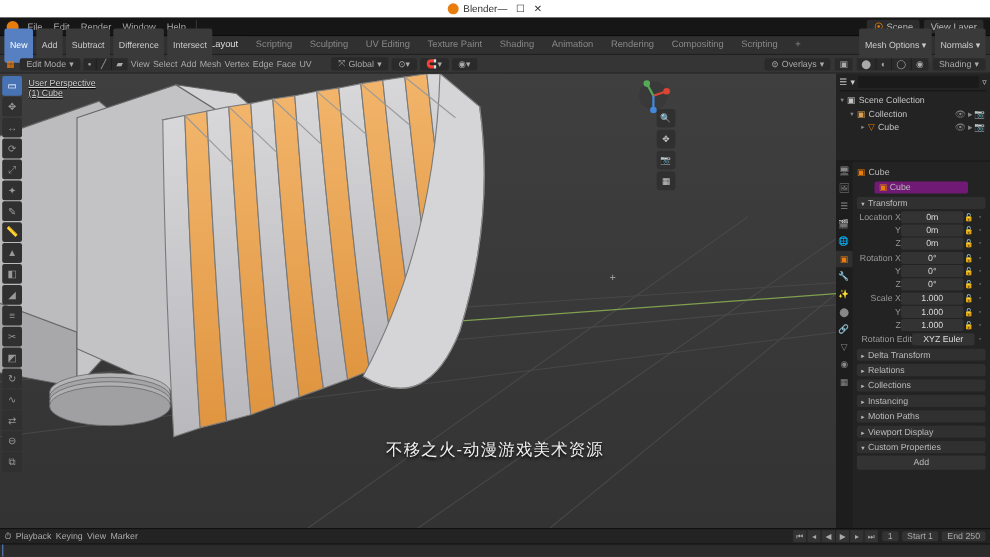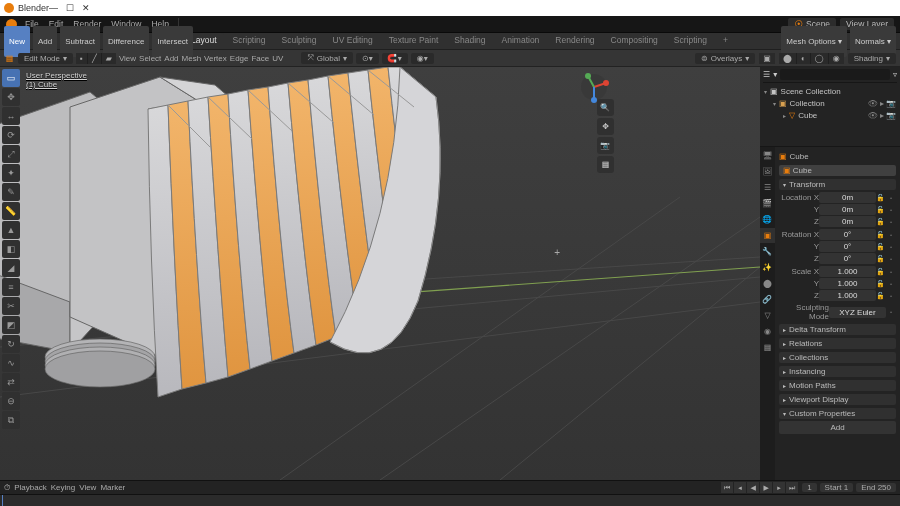--- a/index.html
+++ b/index.html
@@ -1,19 +1,19 @@
 <!DOCTYPE html>
 <html><head>
 <meta charset="utf-8">
 <style>
   * { box-sizing: border-box; margin: 0; padding: 0; font-family: "Segoe UI", Arial, sans-serif; }
   body { width: 900px; height: 506px; background: #393939; color: #ccc; font-size: 9px; overflow: hidden; position: relative; }
 
   
-  .titlebar { height: 16px; background: #fff; display: flex; align-items: center; justify-content: flex-start; padding: 0 4px; color: #333; font-size: 9px; }
+  .titlebar { height: 16px; background: #fff; display: flex; align-items: center; justify-content: center; padding: 0 4px; color: #333; font-size: 9px; }
   .titlebar-left { display: flex; align-items: center; gap: 4px; }
   .titlebar-right { display: flex; gap: 8px; }
   .titlebar-right span { cursor: default; }
   .blender-logo { width: 10px; height: 10px; background: #e87d0d; border-radius: 50%; display: inline-block; }
 
   
   .menubar { height: 17px; background: #161616; display: flex; align-items: center; padding: 0 6px; gap: 2px; font-size: 8.5px; color: #aaa; border-bottom: 1px solid #0a0a0a; }
   .menubar .blender-logo { width: 11px; height: 11px; margin-right: 2px; }
   .menubar .menu-item { padding: 0 4px; cursor: pointer; }
   .menubar .tab { padding: 2px 7px; cursor: pointer; color: #888; margin-top: 32px; }
@@ -53,21 +53,21 @@
   .outliner-row { display:flex; align-items:center; gap:3px; padding:0 1px; height:12px; color:#c4c4c4;}
   .outliner-row .tri { font-size:6px; color:#888;}
   .outliner-row .icons-r { margin-left:auto; display:flex; gap:2px; color:#888;}
   
   .props { flex:1; display:flex; background:#232323;}
   .props-tabs { width:15px; background:#1d1d1d; display:flex; flex-direction:column; gap:1px; padding-top:1px;}
   .props-tabs .ptab { width:15px; height:15px; display:flex; align-items:center; justify-content:center; color:#888; font-size:8px; cursor:pointer;}
   .props-tabs .ptab.active { background:#303030; color:#e87d0d;}
   .props-body { flex:1; padding:3px 4px; font-size:8px; color:#bbb; overflow:hidden;}
   .props-body .crumb { display:flex; align-items:center; gap:3px; padding:2px 0;}
-  .props-body .name-field { background:#404040; border-radius:2px; padding:1px 4px; margin:2px 0;}
+  .props-body .name-field { background:#701a75; border-radius:2px; padding:1px 4px; margin:2px 16px;}
   .panel-title { background:#303030; padding:1px 4px; border-radius:2px; margin:3px 0 2px; display:flex; align-items:center;}
   .panel-title .tri{ font-size:6px; margin-right:3px;}
   .prop-grid { display:grid; grid-template-columns: 40px 1fr 10px 10px; gap:1px 0; align-items:center; margin-bottom:2px;}
   .prop-grid .lbl { text-align:right; color:#999;}
   .prop-grid .val { background:#333; border-radius:2px; padding:0 3px; text-align:center; color:#ddd; height:11px; line-height:11px;}
   .prop-grid .lock { color:#777; font-size:7px; text-align:center;}
   .prop-grid .dot { color:#666; font-size:6px; text-align:center;}
   .add-btn { background:#333; text-align:center; padding:2px; border-radius:2px; margin-top:2px;}
 
   
@@ -415,21 +415,21 @@
           <span class="lbl">Y</span>
           <span class="val">1.000</span>
           <span class="lock">🔓</span>
             <span class="dot">•</span>
           <span class="lbl">Z</span>
           <span class="val">1.000</span>
           <span class="lock">🔓</span>
             <span class="dot">•</span>
         </div>
         <div class="prop-grid" style="grid-template-columns: 50px 1fr 10px;">
-          <span class="lbl">Sculpting Mode</span>
+          <span class="lbl">Rotation Edit</span>
           <span class="val">XYZ Euler</span>
           <span class="dot">•</span>
         </div>
 
         <div class="panel-title">
             <span class="tri">▸</span>
             <span>Delta Transform</span>
           </div>
         <div class="panel-title">
             <span class="tri">▸</span>
@@ -482,13 +482,14 @@
       <span class="num"><span>Start</span> <span>1</span></span>
       <span class="num"><span>End</span> <span>250</span></span>
     </div>
   </div>
   <div class="timeline-track">
     <div class="cursor"></div>
   </div>
 </div>
 
 <div class="watermark">
+  <div class="cn">不移之火-动漫游戏美术资源</div>
 </div>
 
 </body></html>

